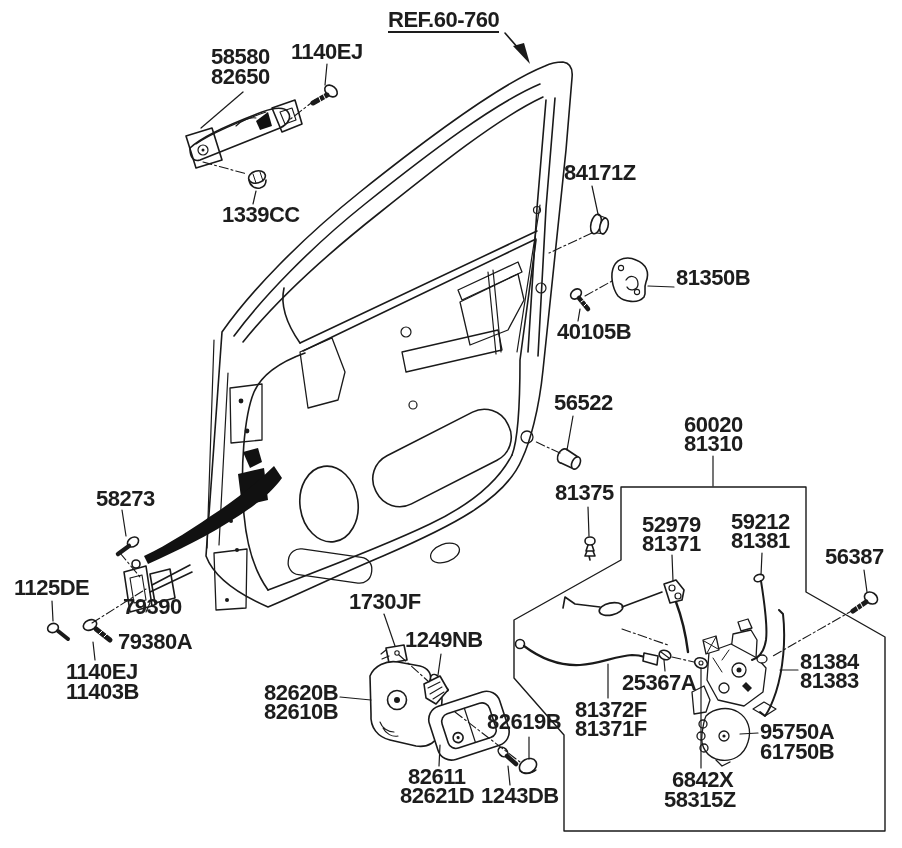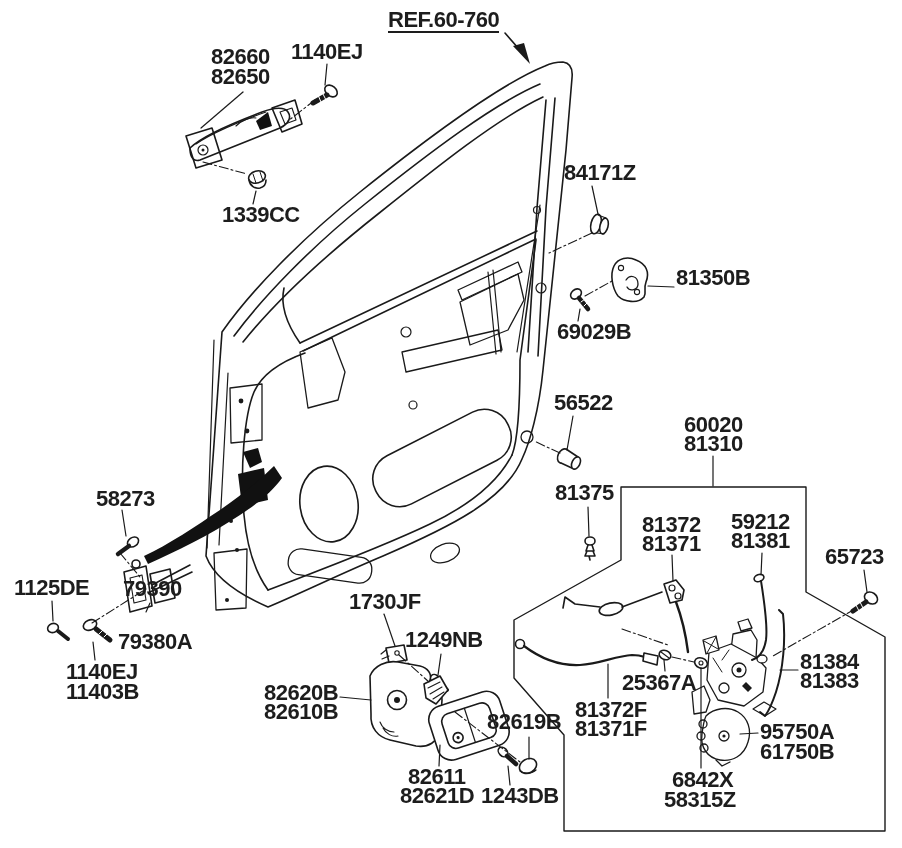--- a/index.html
+++ b/index.html
@@ -309,39 +309,39 @@
     <path d="M399,655 L429,682"></path>
     <path d="M455,712 L520,762"></path>
     <path d="M855,609 L773,656"></path>
     <path d="M622,629 L668,645"></path>
     <path d="M672,657 L694,662"></path>
   </g>
 </svg>
 
   <div class="lbl ref" style="left:388px;top:10px">REF.60-760</div>
 
-  <div class="lbl" style="left:211px;top:47px">82660</div>
+  <div class="lbl" style="left:211px;top:47px">58580</div>
   <div class="lbl" style="left:211px;top:67px">82650</div>
   <div class="lbl" style="left:291px;top:42px">1140EJ</div>
   <div class="lbl" style="left:222px;top:205px">1339CC</div>
   <div class="lbl" style="left:564px;top:163px">84171Z</div>
   <div class="lbl" style="left:676px;top:268px">81350B</div>
-  <div class="lbl" style="left:557px;top:322px">69029B</div>
+  <div class="lbl" style="left:557px;top:322px">40105B</div>
   <div class="lbl" style="left:554px;top:393px">56522</div>
   <div class="lbl" style="left:684px;top:415px">60020</div>
   <div class="lbl" style="left:684px;top:434px">81310</div>
   <div class="lbl" style="left:555px;top:483px">81375</div>
-  <div class="lbl" style="left:642px;top:515px">81372</div>
+  <div class="lbl" style="left:642px;top:515px">52979</div>
   <div class="lbl" style="left:642px;top:534px">81371</div>
   <div class="lbl" style="left:731px;top:512px">59212</div>
   <div class="lbl" style="left:731px;top:531px">81381</div>
-  <div class="lbl" style="left:825px;top:547px">65723</div>
+  <div class="lbl" style="left:825px;top:547px">56387</div>
   <div class="lbl" style="left:96px;top:489px">58273</div>
   <div class="lbl" style="left:14px;top:578px">1125DE</div>
-  <div class="lbl" style="left:123px;top:579px">79390</div>
+  <div class="lbl" style="left:123px;top:597px">79390</div>
   <div class="lbl" style="left:118px;top:632px">79380A</div>
   <div class="lbl" style="left:66px;top:662px">1140EJ</div>
   <div class="lbl" style="left:66px;top:682px">11403B</div>
   <div class="lbl" style="left:349px;top:592px">1730JF</div>
   <div class="lbl" style="left:405px;top:630px">1249NB</div>
   <div class="lbl" style="left:264px;top:683px">82620B</div>
   <div class="lbl" style="left:264px;top:702px">82610B</div>
   <div class="lbl" style="left:408px;top:767px">82611</div>
   <div class="lbl" style="left:400px;top:786px">82621D</div>
   <div class="lbl" style="left:481px;top:786px">1243DB</div>

